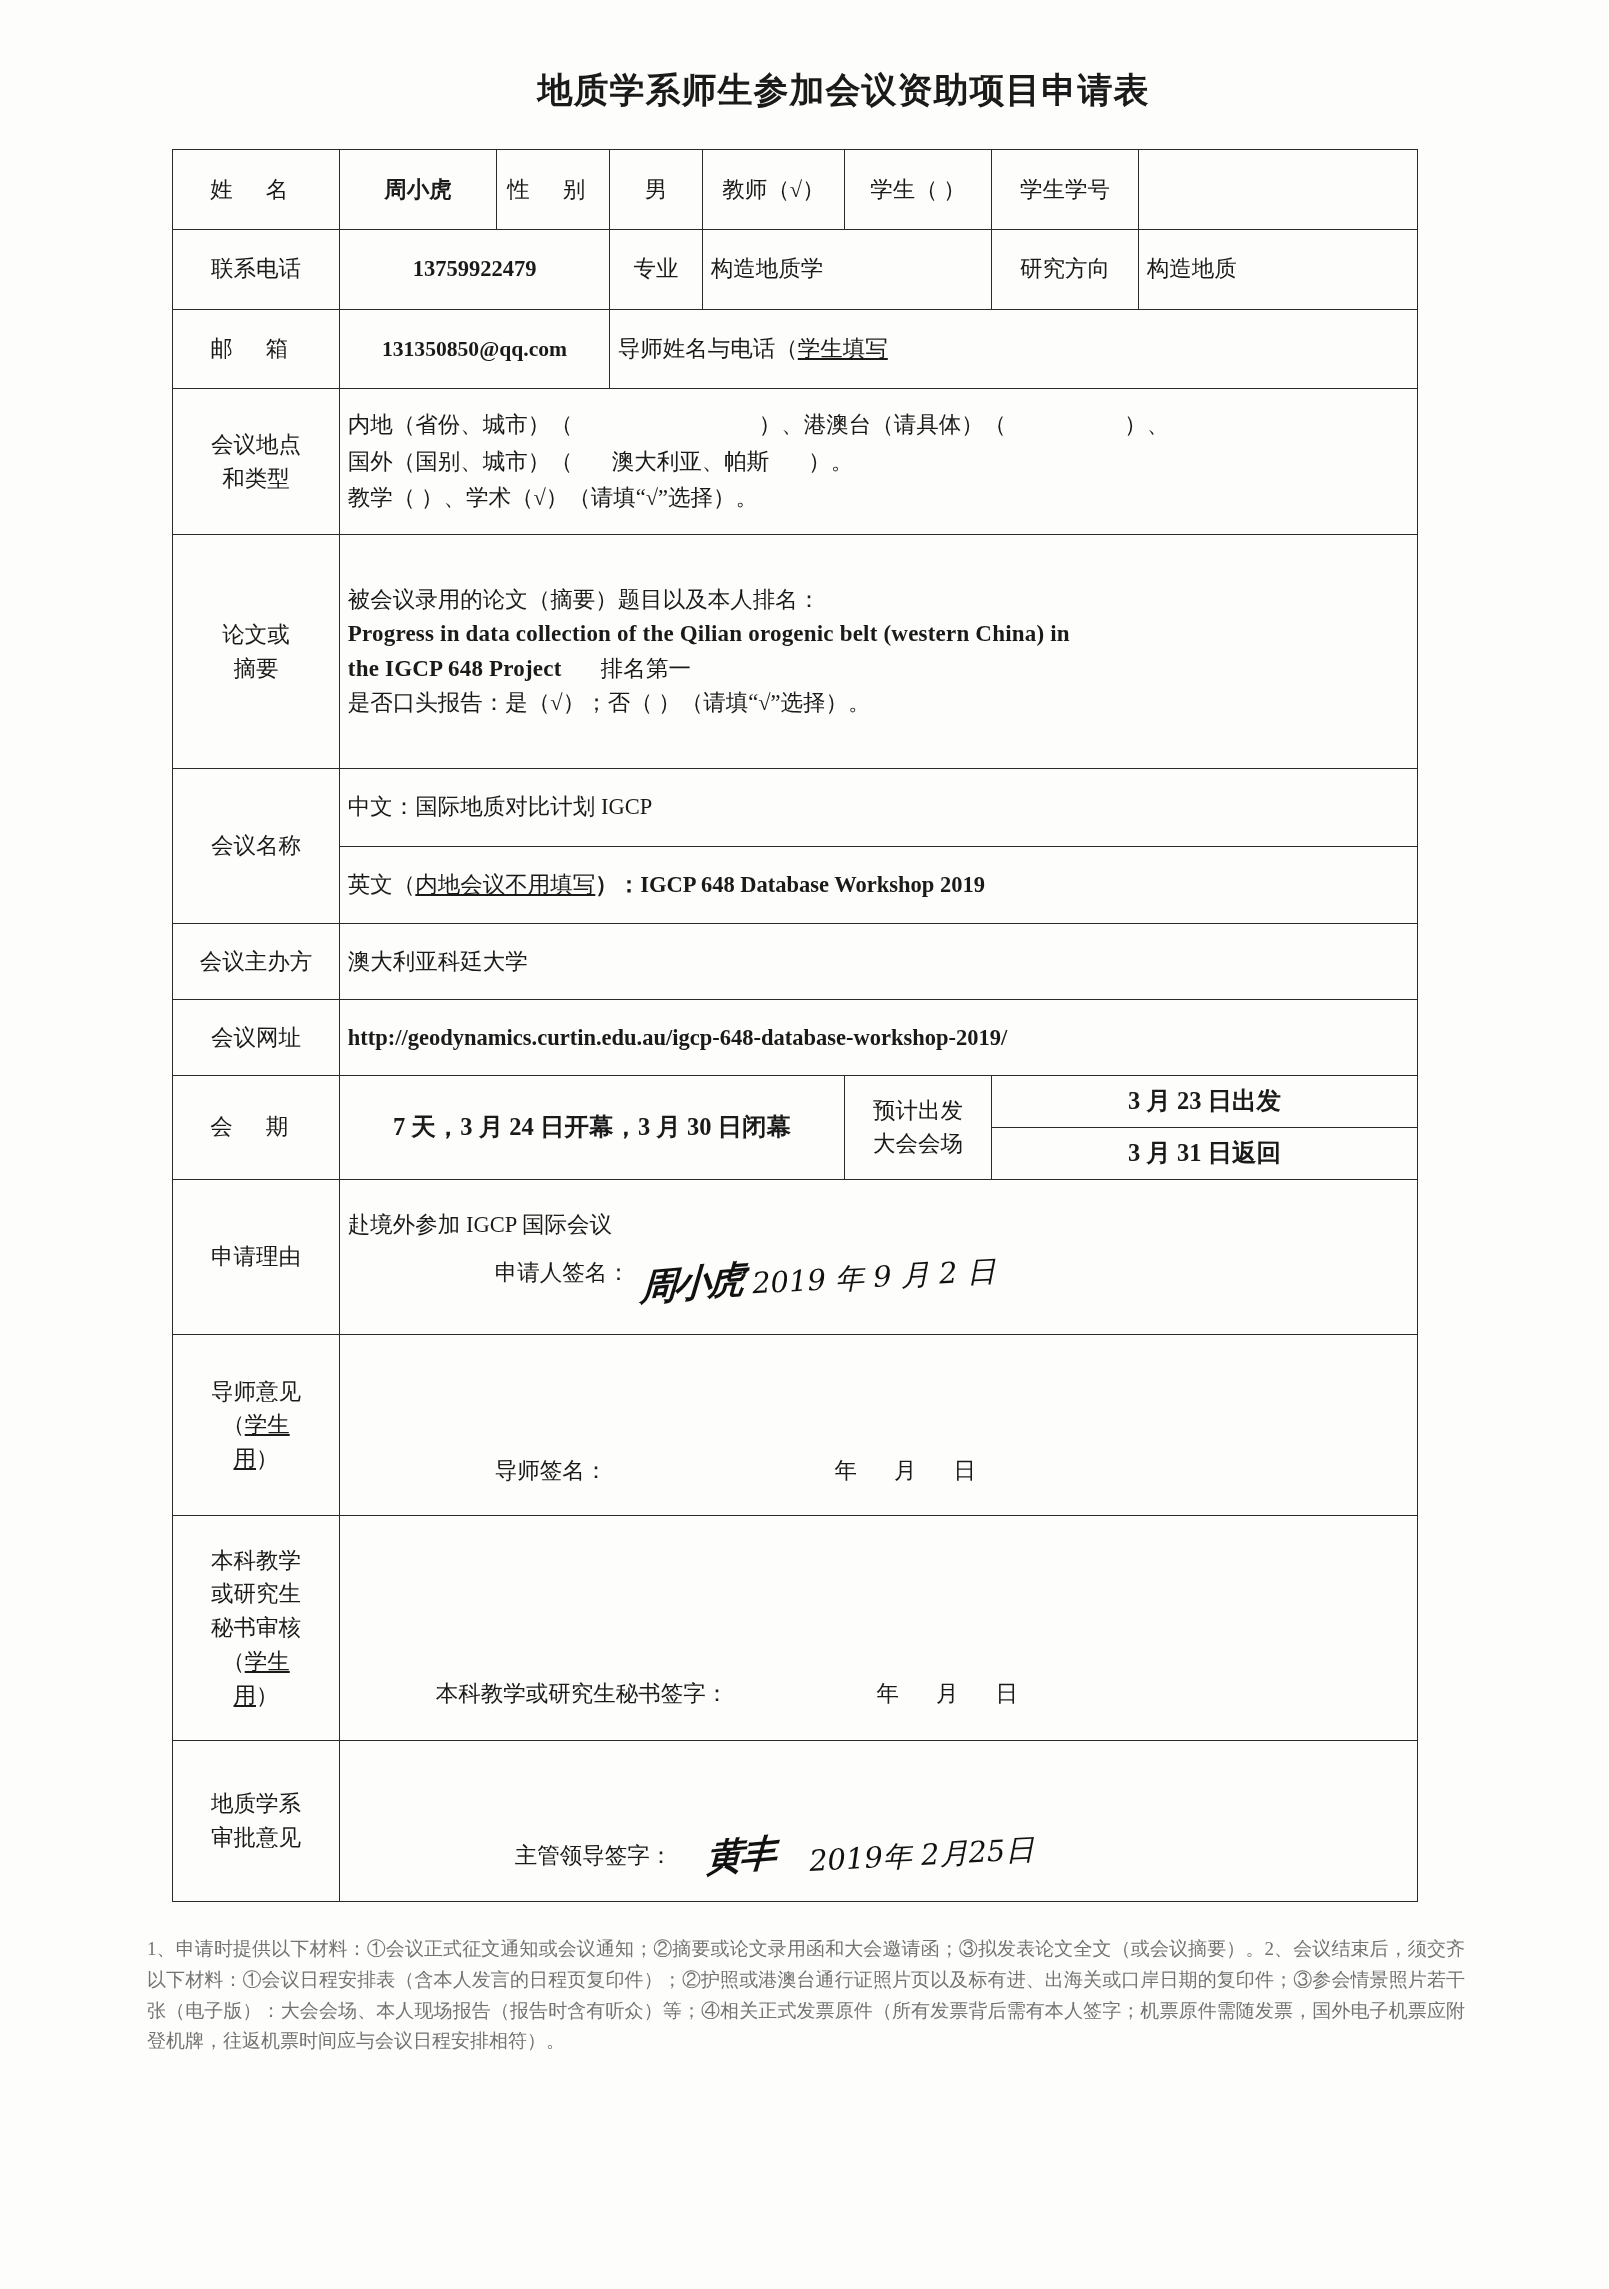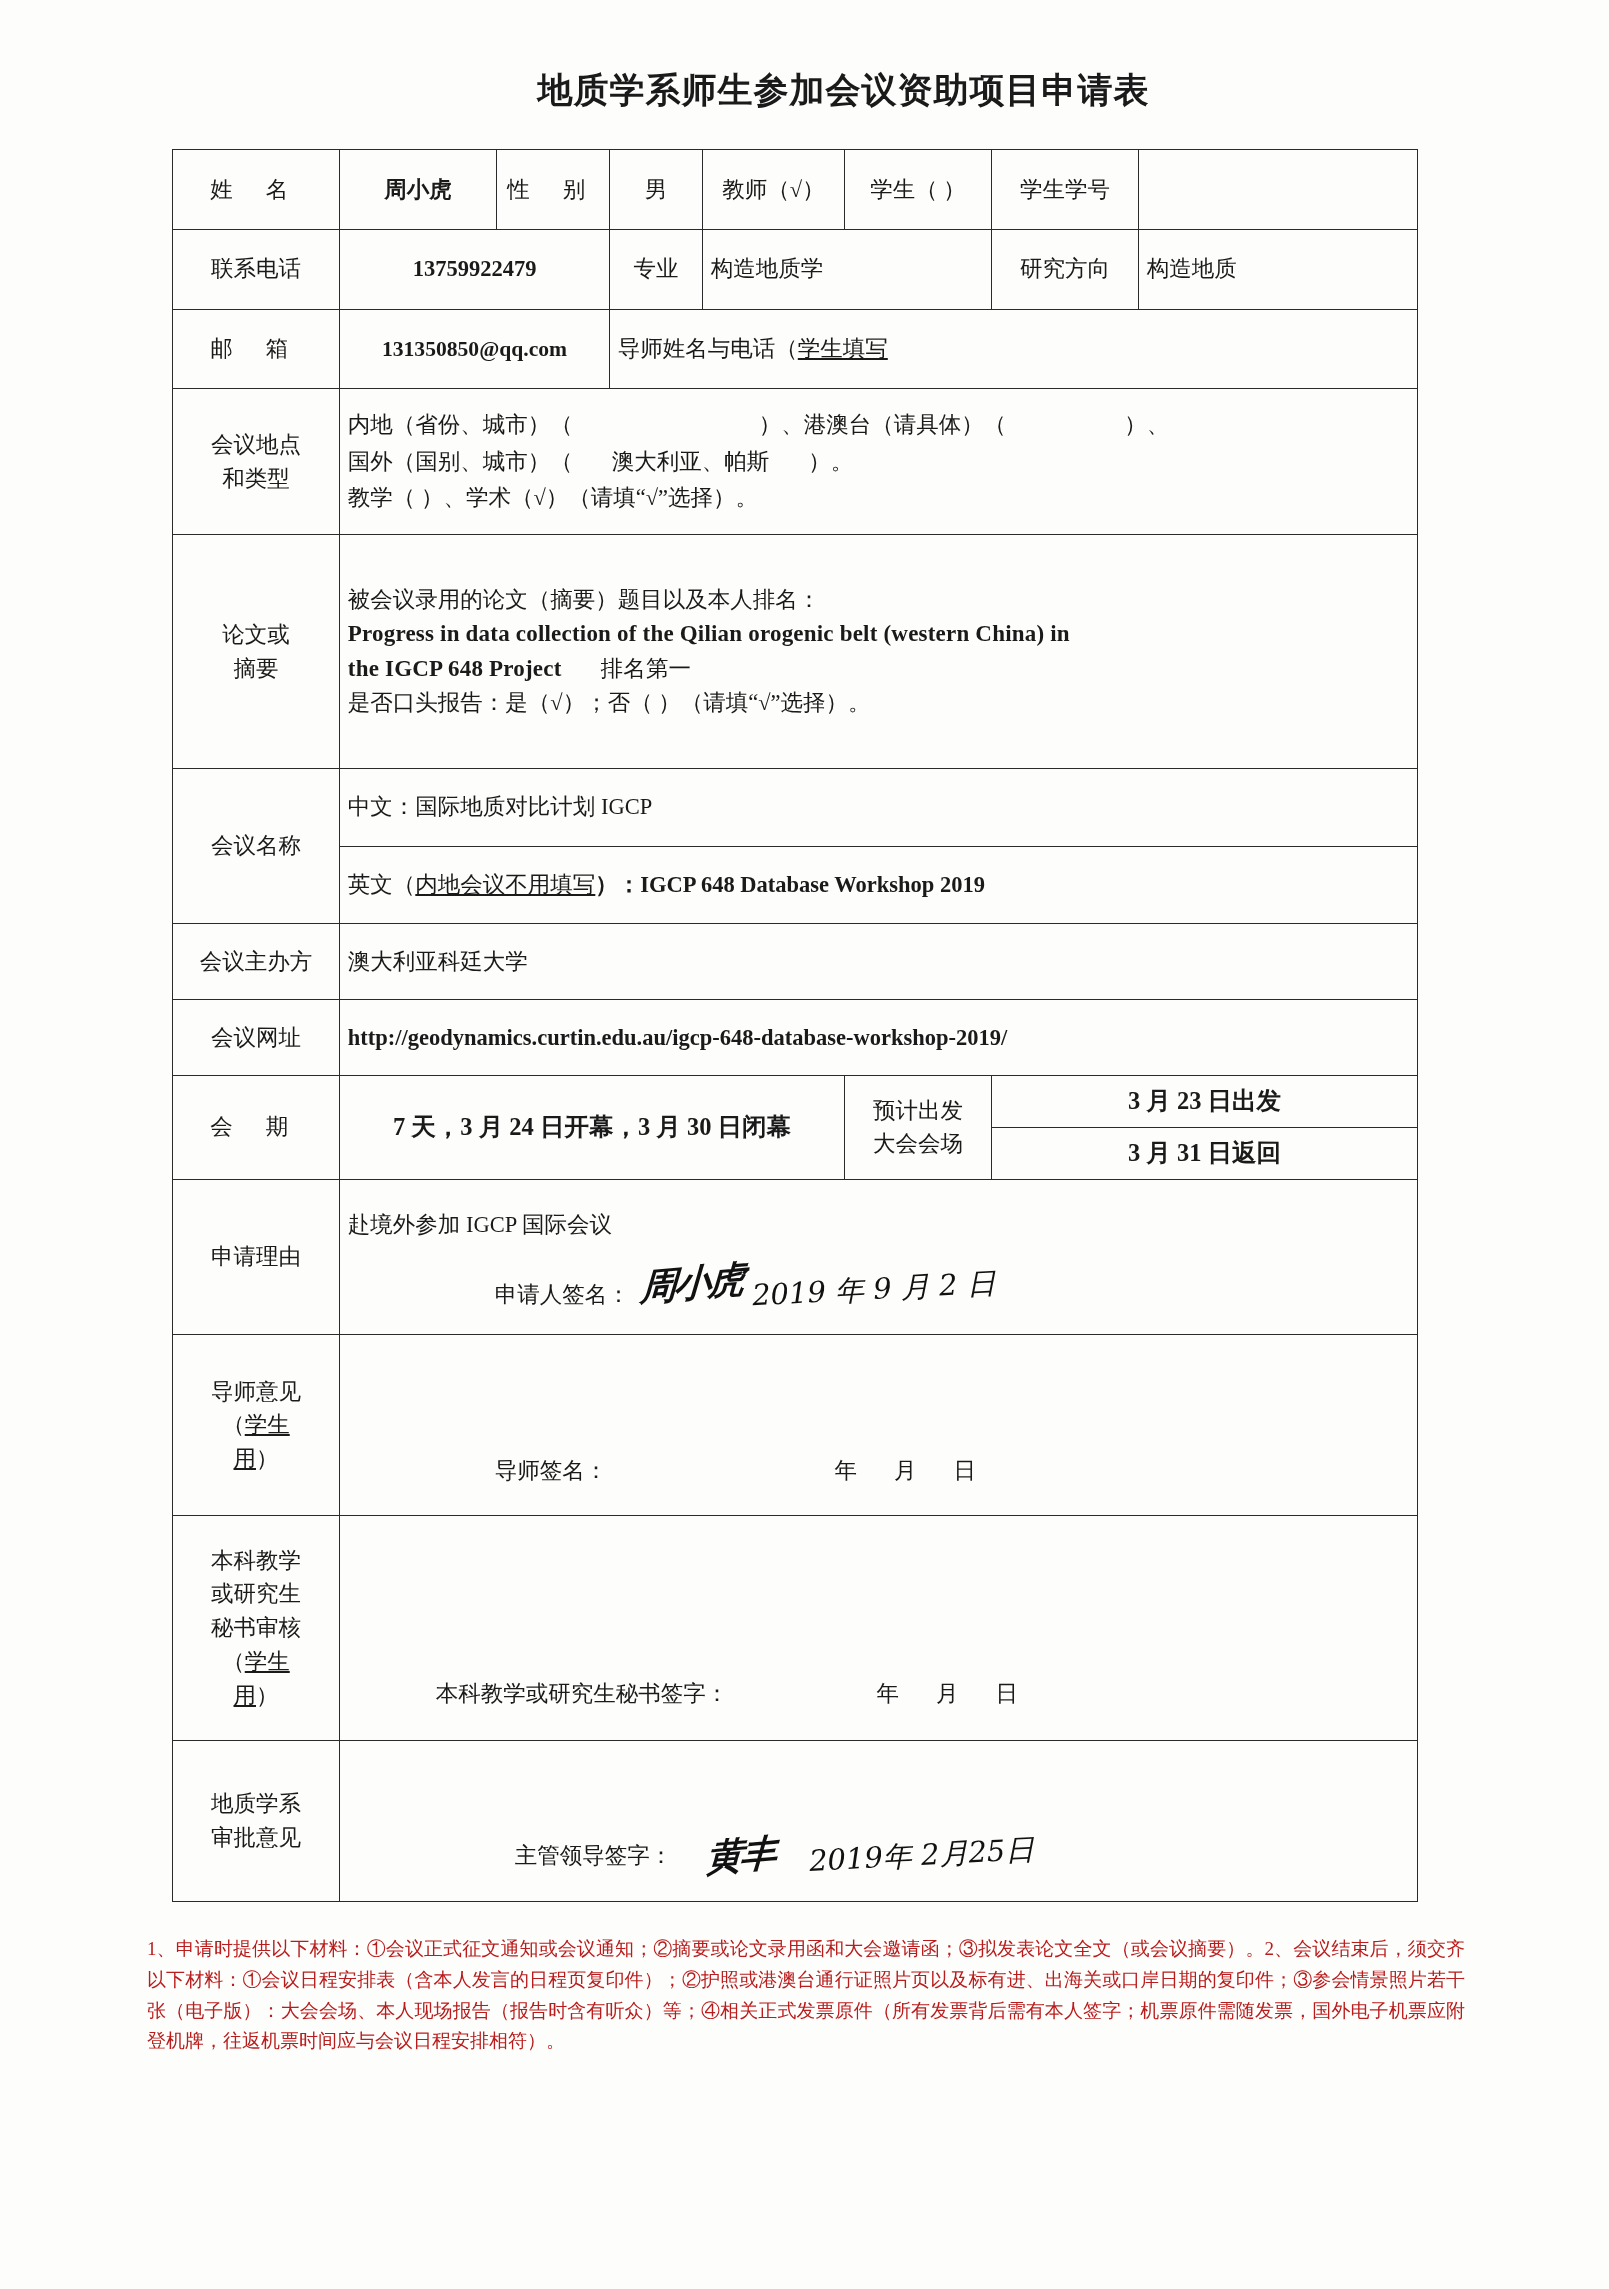--- a/index.html
+++ b/index.html
@@ -71,21 +71,21 @@
     font-size: 22.5px;
   }
   .tall-lines { line-height: 2.0; }
   .abstract-en {
     font-weight: bold;
     font-size: 23px;
     letter-spacing: 0.2px;
   }
   .sig-line {
     display: flex;
-    align-items: flex-end;
+    align-items: flex-start;
     gap: 9.8px;
     margin-top: 13.7px;
     padding-left: 147px;
   }
   .hand {
     font-family: "DejaVu Serif", serif;
     font-style: italic;
     font-size: 29px;
     color: #111;
     transform: rotate(-3deg);
@@ -100,21 +100,21 @@
   .date-row {
     letter-spacing: 15.7px;
   }
   .footnotes {
     position: absolute;
     left: 147px;
     top: 1934px;
     width: 1318px;
     font-size: 19px;
     line-height: 1.62;
-    color: #b91c1c;
+    color: #737373;
     text-align: justify;
   }
   .footnotes p { margin: 0; text-indent: 0; }
   .blankpad { display: inline-block; width: 186px; }
   .blankpad-sm { display: inline-block; width: 118px; }
   .blankpad-xs { display: inline-block; width: 39px; }
 </style>
 </head>
 <body>
 

